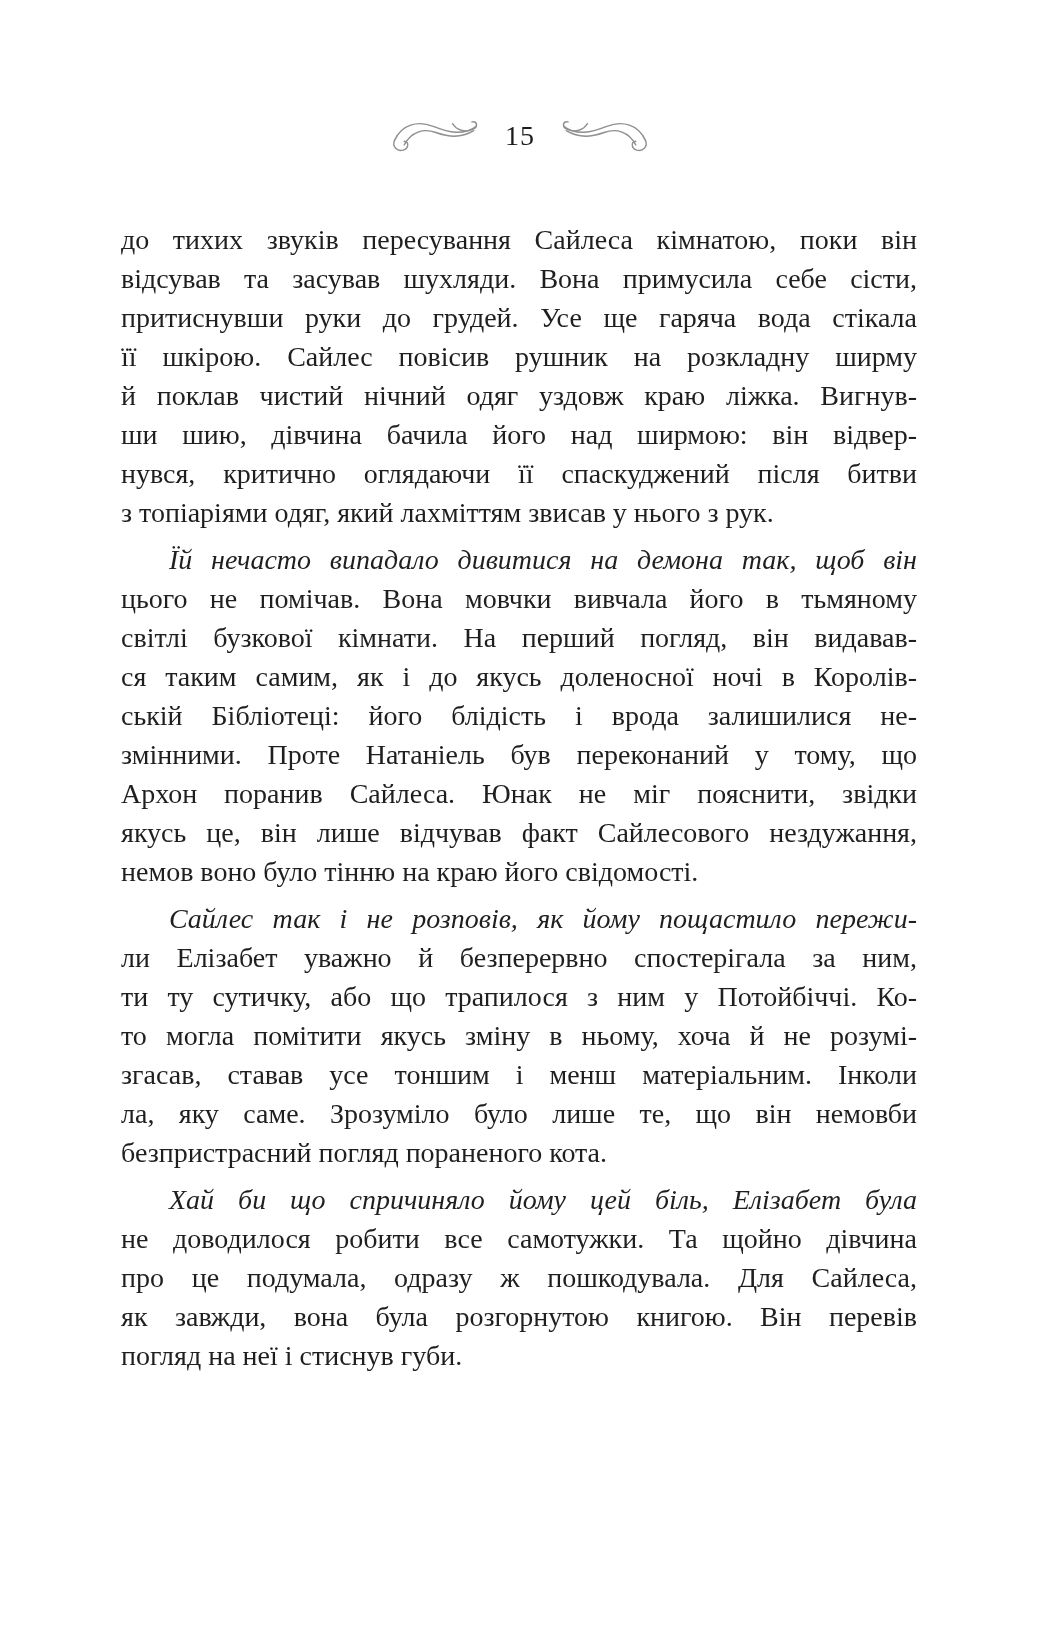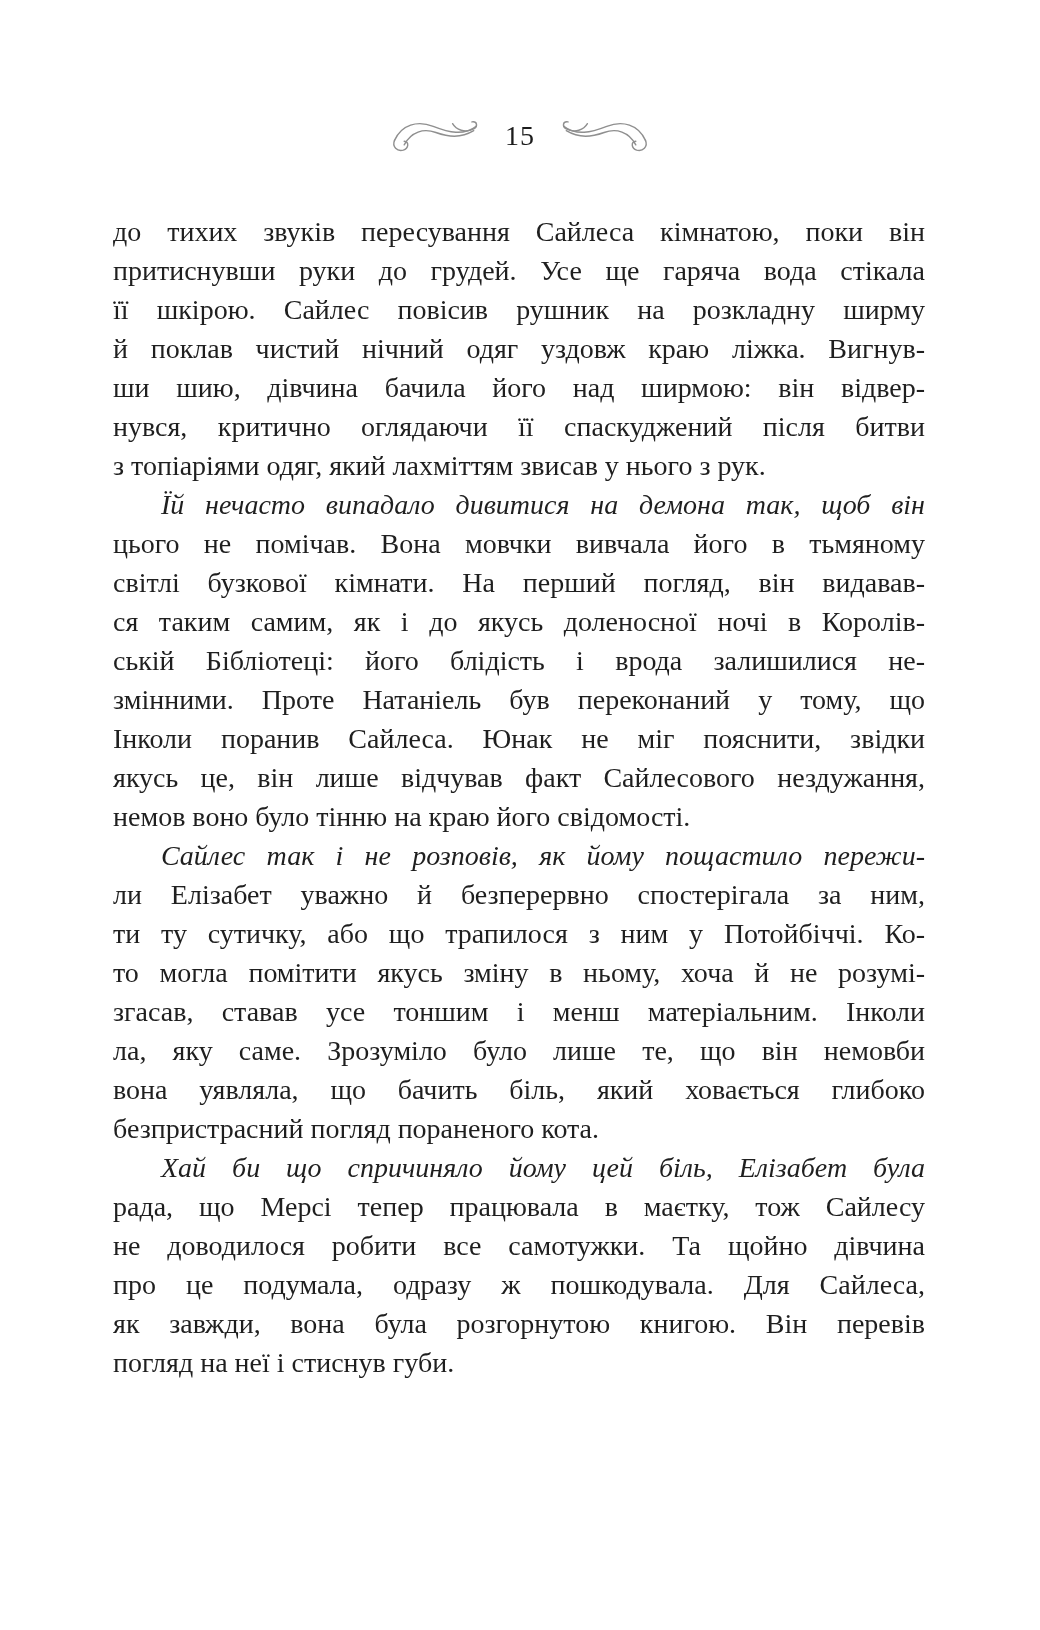--- a/index.html
+++ b/index.html
@@ -34,21 +34,21 @@
   .ornament svg { display: block; }
   .page-body {
     position: absolute;
     left: 113px;
     top: 212px;
     width: 812px;
     font-size: 28px;
     line-height: 39px;
     color: #1f1f1f;
   }
-  .para { margin: 0; }
+  .para { margin: 8px; }
   .line {
     text-align: justify;
     text-align-last: justify;
   }
   .line.last { text-align-last: left; font-family: Liberation Serif, serif; }
   .line.first-indent { padding-left: 48px; font-style: italic; }
 </style>
 </head>
 <body>
 
@@ -70,51 +70,50 @@
         <path d="M15 30 C 23 15, 37 11, 51 16 C 65 21, 79 23, 94 14"></path>
         <path d="M4 25 C 1 32, 7 38, 14 36 C 20 34, 21 27, 15 26"></path>
         <path d="M70 6 C 74 13, 84 17, 94 12 C 99 9, 98 3, 92 4"></path>
       </svg>
     </span>
   </div>
 
   <div class="page-body">
       <div class="para">
         <div class="line">до тихих звуків пересування Сайлеса кімнатою, поки він</div>
+        <div class="line">відсував та засував шухляди. Вона примусила себе сісти,</div>
         <div class="line">притиснувши руки до грудей. Усе ще гаряча вода стікала</div>
         <div class="line">її шкірою. Сайлес повісив рушник на розкладну ширму</div>
         <div class="line">й поклав чистий нічний одяг уздовж краю ліжка. Вигнув-</div>
         <div class="line">ши шию, дівчина бачила його над ширмою: він відвер-</div>
         <div class="line">нувся, критично оглядаючи її спаскуджений після битви</div>
         <div class="line last">з топіаріями одяг, який лахміттям звисав у нього з рук.</div>
       </div>
       <div class="para">
         <div class="line first-indent">Їй нечасто випадало дивитися на демона так, щоб він</div>
         <div class="line">цього не помічав. Вона мовчки вивчала його в тьмяному</div>
         <div class="line">світлі бузкової кімнати. На перший погляд, він видавав-</div>
         <div class="line">ся таким самим, як і до якусь доленосної ночі в Королів-</div>
         <div class="line">ській Бібліотеці: його блідість і врода залишилися не-</div>
         <div class="line">змінними. Проте Натаніель був переконаний у тому, що</div>
-        <div class="line">Інколи поранив Сайлеса. Юнак не міг пояснити, звідки</div>
+        <div class="line">Архон поранив Сайлеса. Юнак не міг пояснити, звідки</div>
         <div class="line">якусь це, він лише відчував факт Сайлесового нездужання,</div>
         <div class="line last">немов воно було тінню на краю його свідомості.</div>
       </div>
       <div class="para">
         <div class="line first-indent">Сайлес так і не розповів, як йому пощастило пережи-</div>
         <div class="line">ли Елізабет уважно й безперервно спостерігала за ним,</div>
         <div class="line">ти ту сутичку, або що трапилося з ним у Потойбіччі. Ко-</div>
         <div class="line">то могла помітити якусь зміну в ньому, хоча й не розумі-</div>
         <div class="line">згасав, ставав усе тоншим і менш матеріальним. Інколи</div>
         <div class="line">ла, яку саме. Зрозуміло було лише те, що він немовби</div>
-        <div class="line">вона уявляла, що бачить біль, який ховається глибоко</div>
         <div class="line last">безпристрасний погляд пораненого кота.</div>
       </div>
       <div class="para">
         <div class="line first-indent">Хай би що спричиняло йому цей біль, Елізабет була</div>
-        <div class="line">рада, що Мерсі тепер працювала в маєтку, тож Сайлесу</div>
         <div class="line">не доводилося робити все самотужки. Та щойно дівчина</div>
         <div class="line">про це подумала, одразу ж пошкодувала. Для Сайлеса,</div>
         <div class="line">як завжди, вона була розгорнутою книгою. Він перевів</div>
         <div class="line last">погляд на неї і стиснув губи.</div>
       </div>
     </div>
 
 </div>
 
 </body></html>

